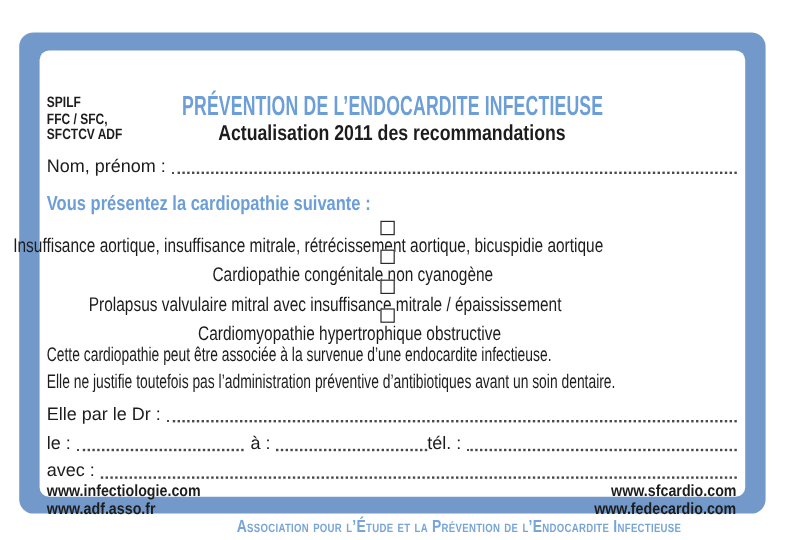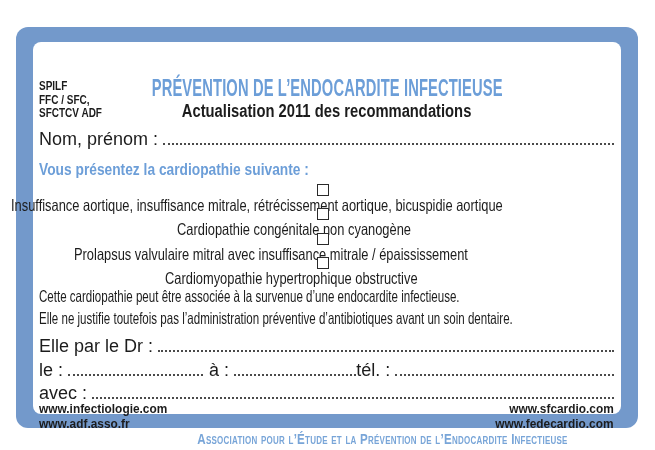--- a/index.html
+++ b/index.html
@@ -34,21 +34,21 @@
     letter-spacing:.3px;transform:scaleX(.80);
   }
 
   .row{position:absolute;left:6px;right:7px;}
   .org-block{position:absolute;left:6px;top:1px;}
   .org-block div{height:13.5px;}
   .title-row{position:absolute;left:0;right:0;top:0;text-align:center;height:24px;}
   .subtitle-row{position:absolute;left:0;right:0;top:26px;text-align:center;height:20px;}
 
   .field-row{display:flex;align-items:flex-end;height:21px;}
-  .field-label{font-size:18px;flex:0 0 auto;line-height:18px;}
+  .field-label{font-size:15px;flex:0 0 auto;line-height:18px;}
   .dots{
     flex:1 1 auto;height:14px;box-sizing:border-box;
     border-bottom:2px dotted #4a4a4a;margin:0 0 3px 5px;
   }
   .d1{flex-grow:1.05;}
   .d2{flex-grow:0.95;}
   .d3{flex-grow:1.70;}
   .mid-label{margin-left:6px;}
 
   .cb-row{display:flex;align-items:center;height:22px;flex-direction:column;}

